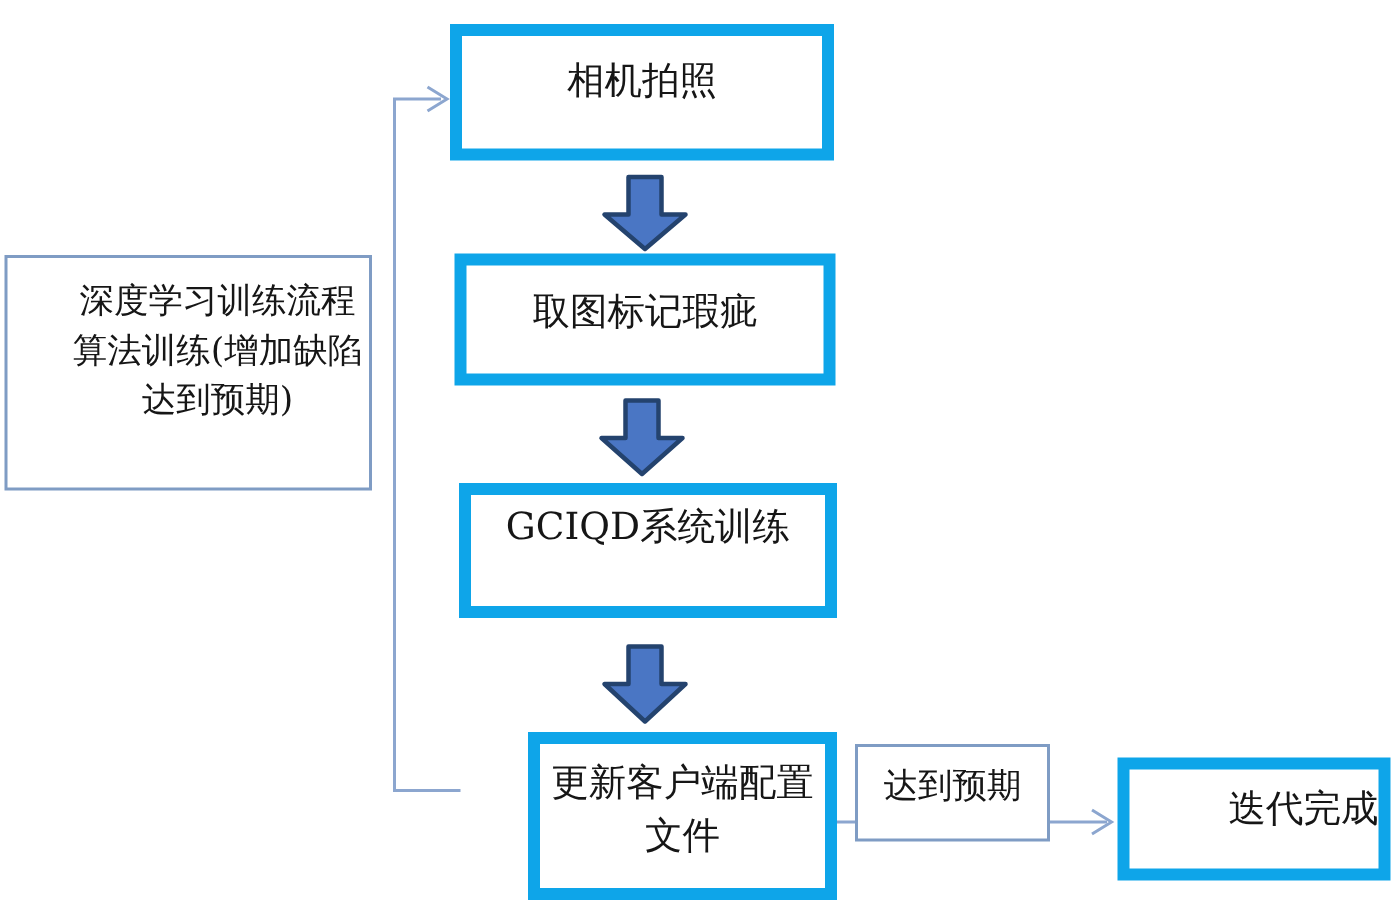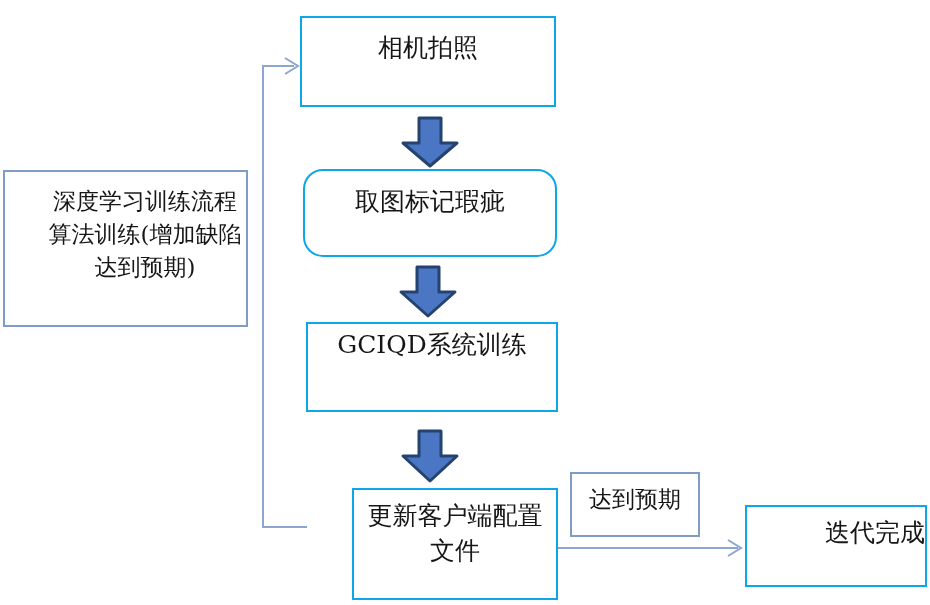--- a/index.html
+++ b/index.html
@@ -24,38 +24,38 @@
     pointer-events: none;
   }
   .node {
     position: absolute;
     box-sizing: border-box;
     background: #ffffff;
     text-align: center;
     color: #161616;
   }
   .node.thick {
-    border: 2px solid #0ea5e9;
+    border: 8px solid #0ea5e9;
     font-size: 25px;
   }
   .node.thin {
     border: 2px solid #7f9cc4;
     font-size: 23px;
   }
   .node .line { display: block; }
 
   #node-camera  { left: 300px; top: 16px;  width: 256px; height: 91px;  padding-top: 13px; }
-  #node-mark    { left: 303px; top: 169px; width: 254px; height: 88px;  padding-top: 14px; border-radius: 20px; }
+  #node-mark    { left: 303px; top: 169px; width: 254px; height: 88px;  padding-top: 14px; }
   #node-train   { left: 306px; top: 322px; width: 252px; height: 90px;  padding-top: 4px; }
   #node-update  { left: 307px; top: 488px; width: 206px; height: 112px; padding-top: 8px; line-height: 35px; margin-left: 45px; }
   #node-done    { left: 745px; top: 505px; width: 182px; height: 82px;  padding-top: 9px; text-align: right; }
 
   #note-process { left: 3px;   top: 170px; width: 245px; height: 157px; padding-top: 13px; line-height: 33px; padding-left: 39px; }
   #note-process .gap { height: 22px; }
-  #label-expect { left: 570px; top: 472px; width: 130px; height: 65px;  padding-top: 10px; }
+  #label-expect { left: 570px; top: 496px; width: 130px; height: 65px;  padding-top: 10px; }
 </style>
 </head>
 <body>
 
 <div id="canvas">
 
   <svg id="connector-layer" viewBox="0 0 930 605" xmlns="http://www.w3.org/2000/svg">
 
     <polyline points="307,527 263,527 263,66 294,66" fill="none" stroke-width="2" stroke="#8ca6cf"></polyline>
     <polyline points="285,58 298,66 285,74" fill="none" stroke-width="2" stroke="#8ca6cf"></polyline>

